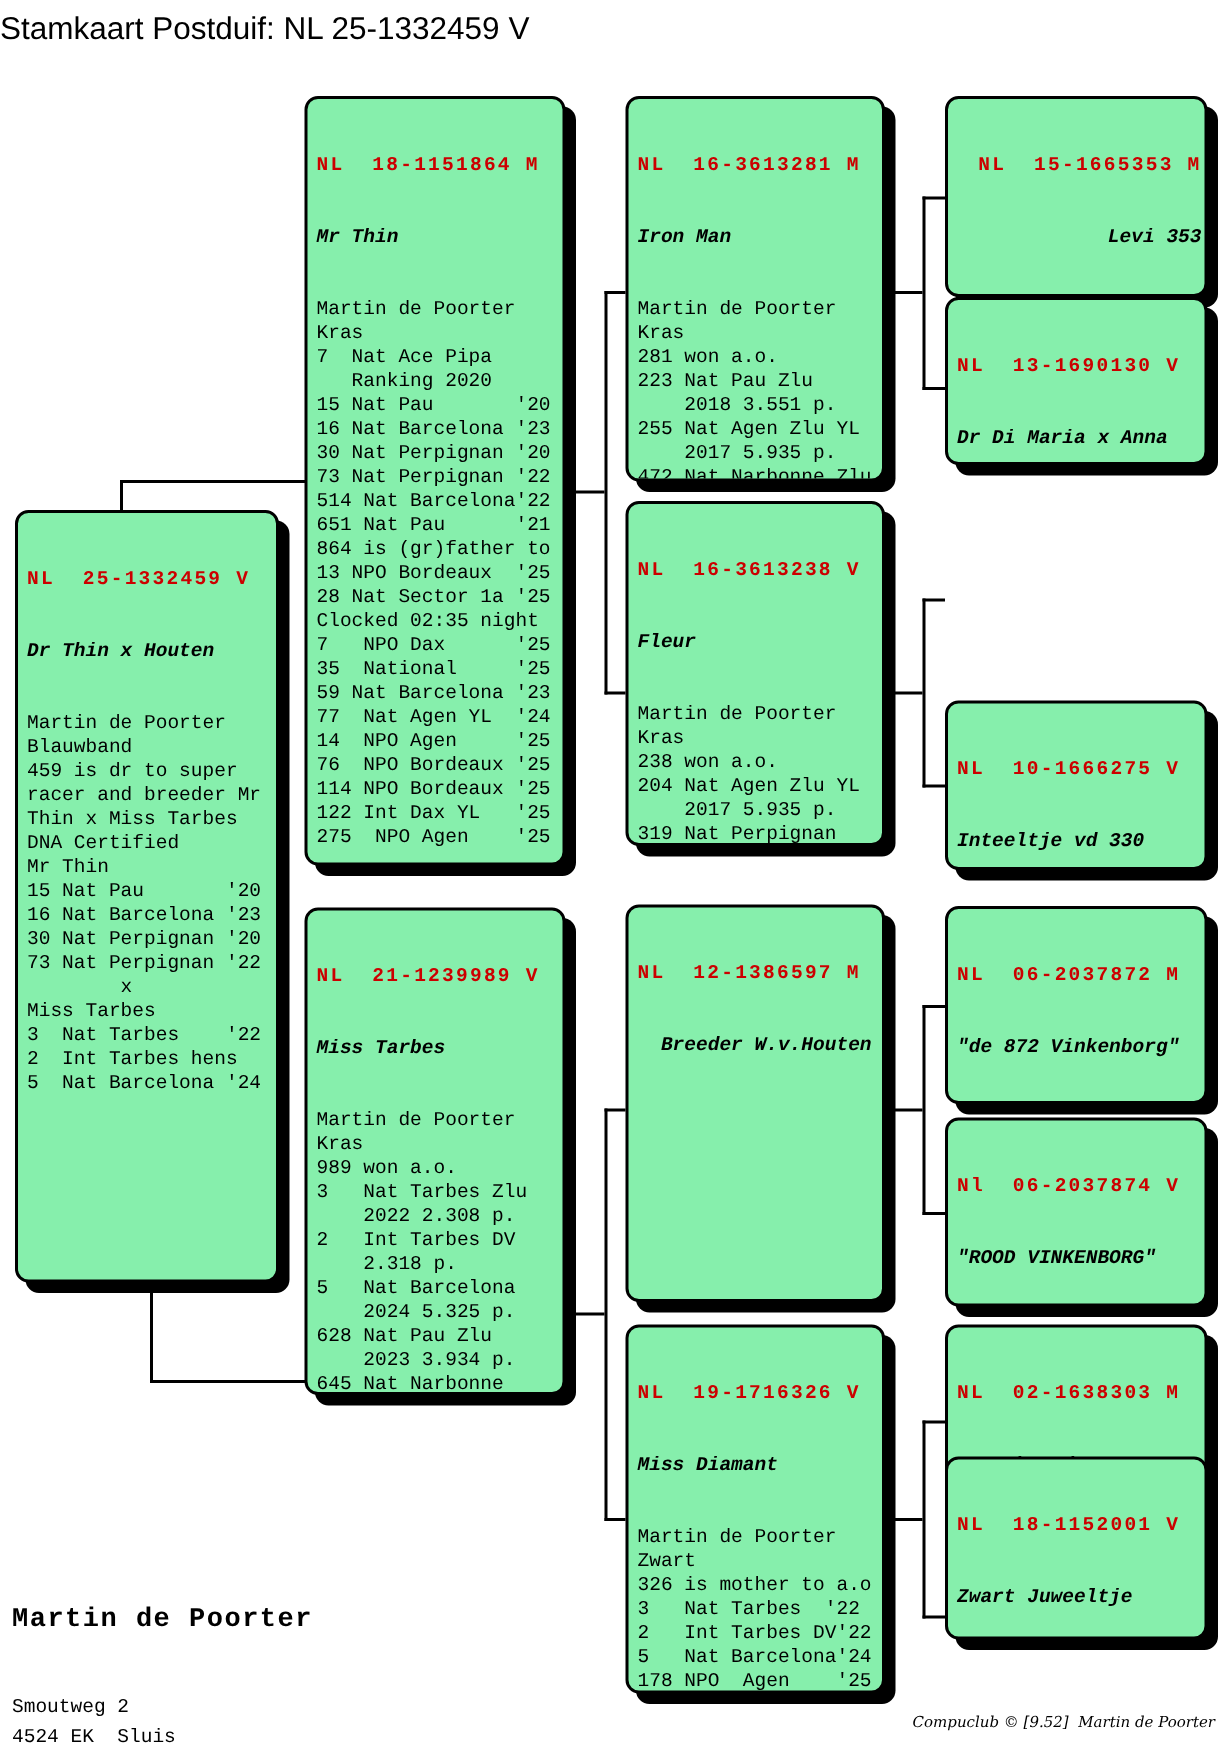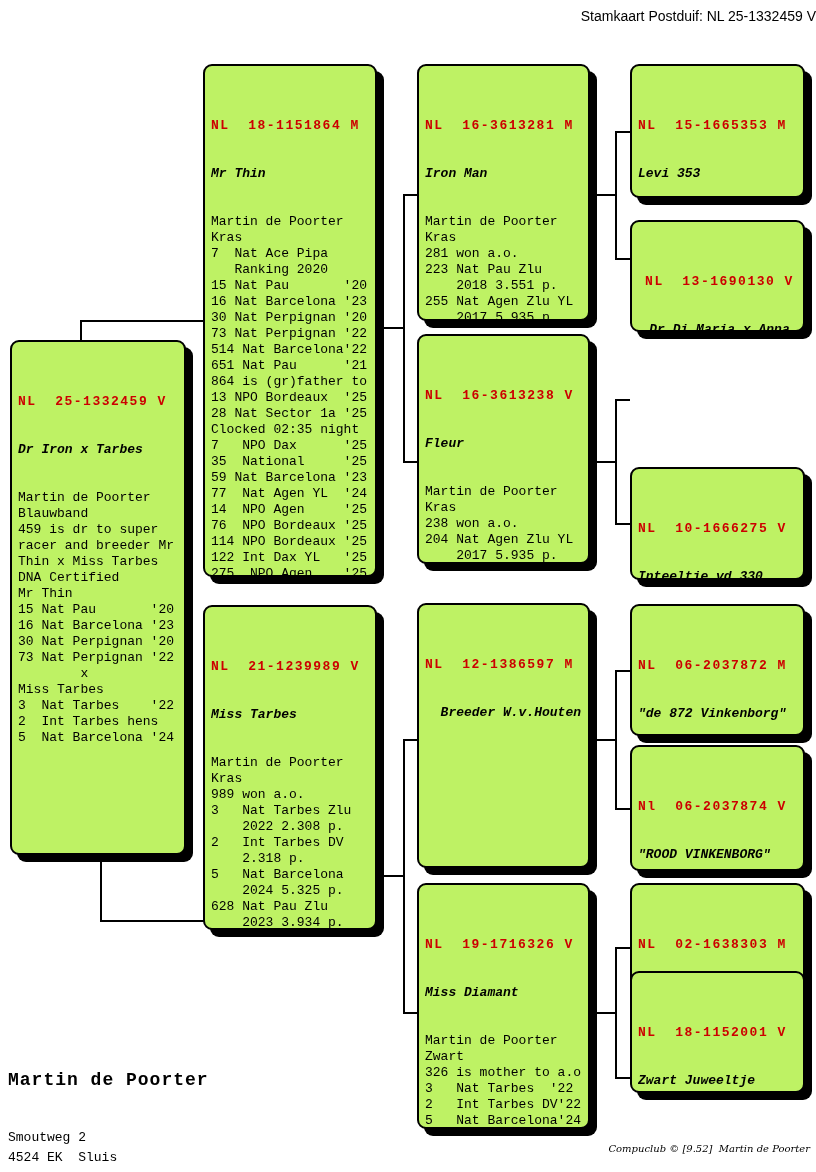--- a/index.html
+++ b/index.html
@@ -1,35 +1,35 @@
 <!DOCTYPE html>
 <html><head>
 <meta charset="utf-8">
 <style>
   html,body{margin:0;padding:0;background:#ffffff;}
   .page{position:relative;width:816px;height:1172px;background:#fff;overflow:hidden;
         font-family:"Liberation Mono",monospace;color:#000;}
-  .title{position:absolute;top:8px;left:0;width:816px;text-align:right;margin:0;
-         font-family:"Liberation Sans",sans-serif;font-size:14px;font-weight:400;}
-  .box{position:absolute;box-sizing:border-box;background:#bef264;border:2px solid #000;
-       border-radius:9px;box-shadow:7px 7px 0 0 #000;padding:20px 2px 0 6px;
+  .title{position:absolute;top:8px;left:0;width:816px;text-align:left;margin:0;
+         font-family:"Liberation Sans",sans-serif;font-size:21px;font-weight:400;}
+  .box{position:absolute;box-sizing:border-box;background:#86efac;border:2px solid #000;
+       border-radius:9px;box-shadow:7px 7px 0 0 #000;padding:4px 2px 0 6px;
        font-size:13px;line-height:16px;white-space:pre;overflow:hidden;}
   .ring{color:#cc0000;font-weight:bold;letter-spacing:1.5px;}
   .pname{font-weight:bold;font-style:italic;}
   .cl{position:absolute;background:#000;}
   
   .b-subject{left:10px;top:340px;width:176px;height:515px;}
   .b-sire{left:203px;top:64px;width:174px;height:513px;}
   .b-dam{left:203px;top:605px;width:174px;height:325px;}
   .b-ss{left:417px;top:64px;width:173px;height:257px;}
   .b-sd{left:417px;top:334px;width:173px;height:230px;}
   .b-ds{left:417px;top:603px;width:173px;height:265px;}
   .b-dd{left:417px;top:883px;width:173px;height:246px;}
-  .b-sss{left:630px;top:64px;width:175px;height:134px;}
-  .b-ssd{left:630px;top:220px;width:175px;height:112px;text-align:center;}
+  .b-sss{left:630px;top:64px;width:175px;height:134px;text-align:right;}
+  .b-ssd{left:630px;top:198px;width:175px;height:112px;}
   .b-sds{left:630px;top:337px;width:175px;height:124px;}
   .b-sdd{left:630px;top:467px;width:175px;height:113px;}
   .b-dss{left:630px;top:604px;width:175px;height:132px;}
   .b-dsd{left:630px;top:745px;width:175px;height:126px;}
   .b-dds{left:630px;top:883px;width:175px;height:128px;}
   .b-ddd{left:630px;top:971px;width:175px;height:122px;}
   
   .breeder{position:absolute;left:8px;top:1032px;white-space:pre;}
   .breeder-name{font-size:18px;font-weight:bold;letter-spacing:1px;line-height:24px;}
   .breeder-lines{font-size:13px;line-height:20px;}
@@ -71,21 +71,21 @@
   <div class="cl" style="left:615px;top:670px;width:2px;height:140px"></div>
   <div class="cl" style="left:615px;top:670px;width:15px;height:2px"></div>
   <div class="cl" style="left:615px;top:808px;width:15px;height:2px"></div>
   <div class="cl" style="left:590px;top:1012px;width:25px;height:2px"></div>
   <div class="cl" style="left:615px;top:947px;width:2px;height:132px"></div>
   <div class="cl" style="left:615px;top:947px;width:15px;height:2px"></div>
   <div class="cl" style="left:615px;top:1077px;width:15px;height:2px"></div>
 
   <div class="box b-subject">
     <div class="ring">NL  25-1332459 V</div>
-    <div class="pname">Dr Iron x Tarbes</div>
+    <div class="pname">Dr Thin x Houten</div>
     <div class="blines">Martin de Poorter
 Blauwband
 459 is dr to super
 racer and breeder Mr
 Thin x Miss Tarbes
 DNA Certified
 Mr Thin
 15 Nat Pau       '20
 16 Nat Barcelona '23
 30 Nat Perpignan '20

